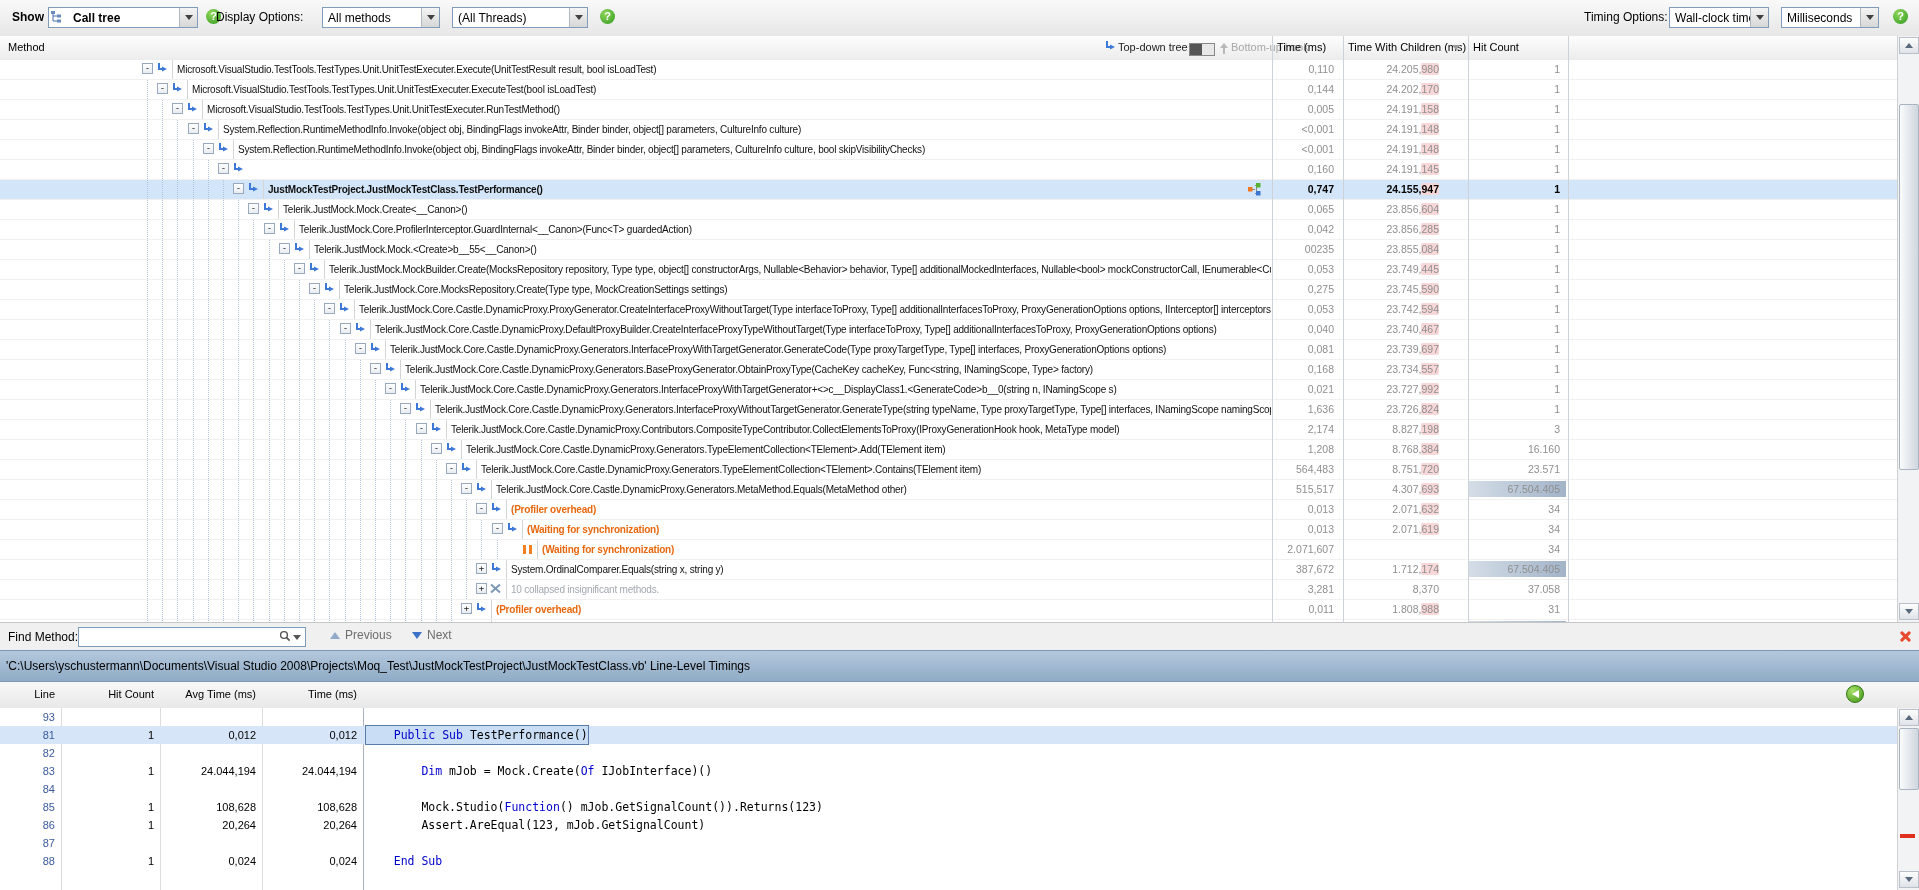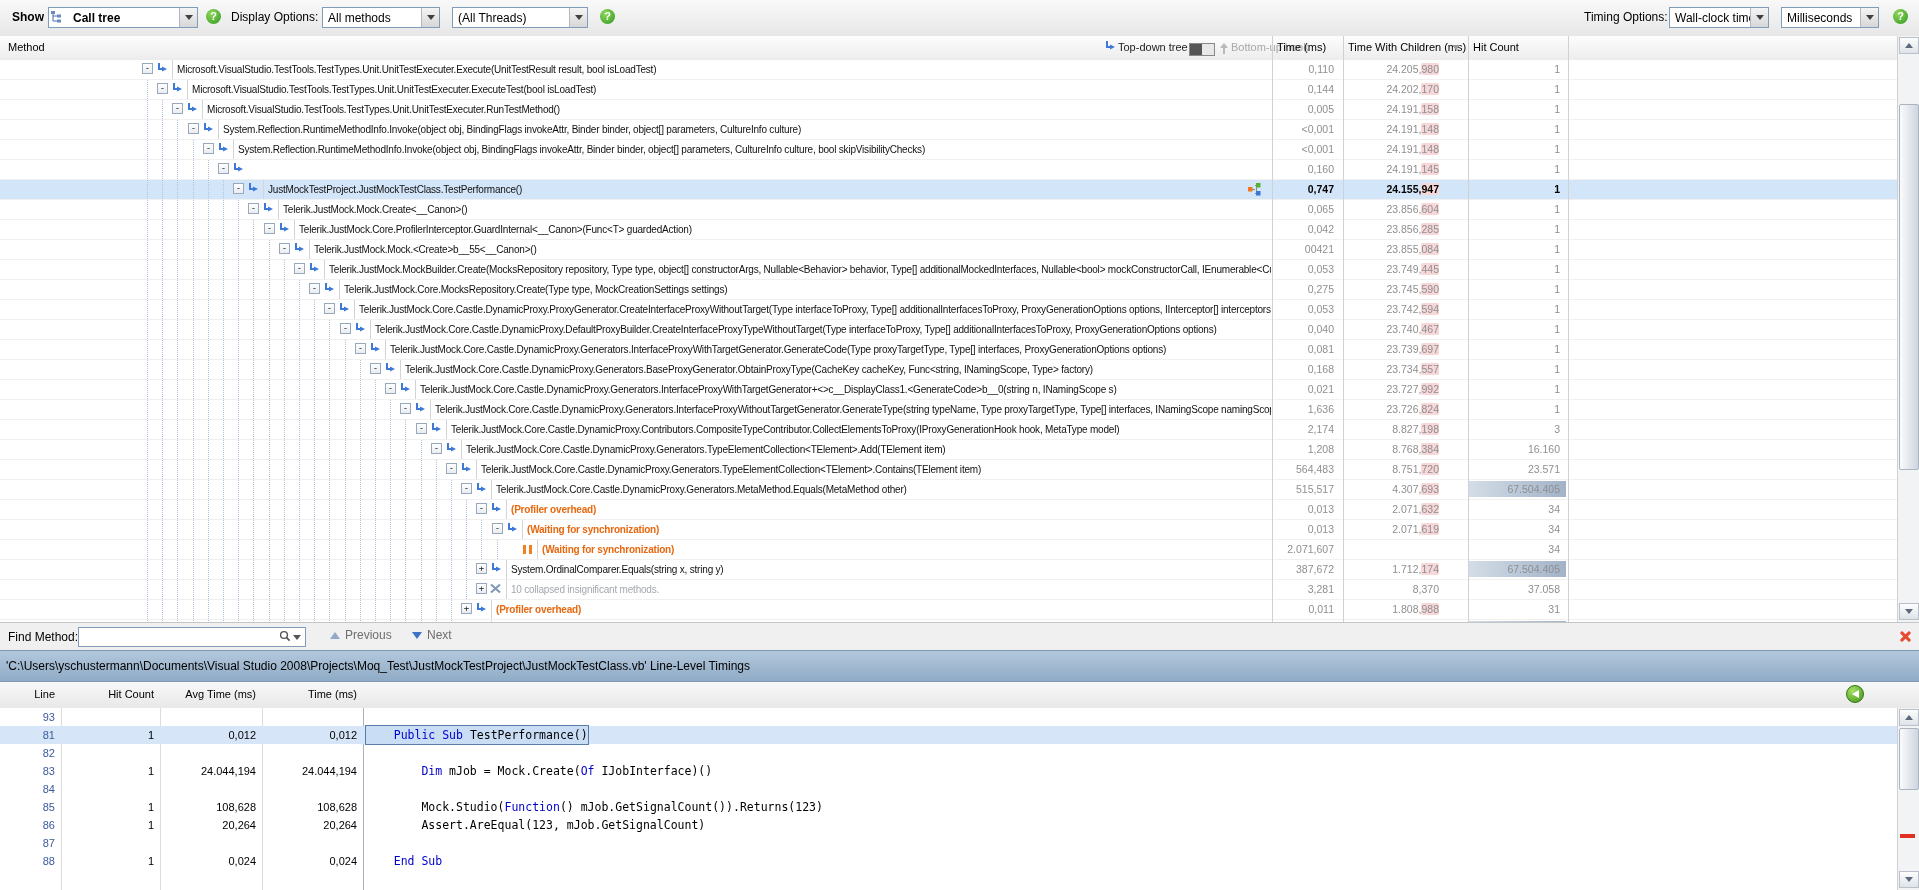--- a/index.html
+++ b/index.html
@@ -36,21 +36,21 @@
   .trow.sel{background:#d3e5f8}
   .gd{position:absolute;top:0;bottom:0;border-left:1px dotted #b2c3dc}
   .exp{position:absolute;top:3px;width:11px;height:11px;box-sizing:border-box;border:1px solid #99a8bb;
        background:linear-gradient(#fff,#e8ecf2);font:9px/9px "DejaVu Sans Mono",monospace;
        text-align:center;color:#222;cursor:default}
   .ric{position:absolute;top:3px;width:13px;height:13px}
   .pause{position:absolute;top:5px;width:3px;height:9px;border-left:3px solid #f08020;border-right:3px solid #f08020}
   .lbl{position:absolute;top:0;line-height:19px;font-size:10px;letter-spacing:-0.2px;
        white-space:nowrap;overflow:hidden;color:#101010;border-left:1px solid #d4d4d4;padding-left:4px}
   .lbl.o{color:#e8680f;font-weight:bold}
-  .lbl.b{font-weight:normal}
+  .lbl.b{font-weight:bold}
   .lbl.g{color:#a2a8b0;border-left-color:#d4d4d4}
   .num{position:absolute;top:0;line-height:19px;font-size:10.5px;color:#8f8f8f;text-align:right;z-index:1;white-space:nowrap}
   .t1{left:1274px;width:60px}.t2{left:1345px;width:94px}.t3{left:1472px;width:88px}
   .trow.sel .num{color:#000;font-weight:bold}
   .pink{background:#f7d7d7;border-radius:2px}
   .hbar{position:absolute;left:1469px;top:1px;width:97px;height:16px;z-index:0;
         background:linear-gradient(to right,#d4dde7,#a2b3c8)}
   .badge{position:absolute;top:3px}
   .vline{position:absolute;top:36px;height:586px;border-left:1px solid #cdd2d9;z-index:4}
   
@@ -114,21 +114,21 @@
           <rect x="6" y="3.5" width="4" height="3" fill="#6b8cc0"></rect>
           <rect x="6" y="8.5" width="4" height="3" fill="#6b8cc0"></rect>
         </svg>
     </span>
     <span class="ctext bold">Call tree</span>
     <span class="dd">
         <span class="tri-d"></span>
       </span>
   </div>
   <span class="help" style="left:206px">?</span>
-  <span class="tlabel" style="left:231px">Display Options:</span>
+  <span class="tlabel" style="left:216px">Display Options:</span>
   <div class="combo" style="left:322px;width:118px">
     <span class="ctext">All methods</span>
     <span class="dd">
         <span class="tri-d"></span>
       </span>
   </div>
   <div class="combo" style="left:452px;width:136px">
     <span class="ctext">(All Threads)</span>
     <span class="dd">
         <span class="tri-d"></span>
@@ -323,21 +323,21 @@
       <span class="gd" style="left: 223px;"></span>
       <span class="gd" style="left: 238px;"></span>
       <span class="gd" style="left: 253px;"></span>
       <span class="gd" style="left: 269px;"></span>
       <span class="exp" style="left: 279px;">-</span>
       <span class="ric" style="left: 293px;"><svg width="12" height="12">
           <path d="M3 0v6h4" stroke="#3f79d8" stroke-width="2" fill="none"></path>
           <path d="M6 3.5l5 2.5-5 2.5z" fill="#3f79d8"></path>
         </svg></span>
       <span class="lbl n" style="left: 309px; max-width: 957px;">Telerik.JustMock.Mock.&lt;Create&gt;b__55&lt;__Canon&gt;()</span>
-      <span class="num t1">00421</span>
+      <span class="num t1">00235</span>
       <span class="num t2">23.855,<span class="pink">084</span></span>
       <span class="num t3">1</span>
     </div>
     <div class="trow">
       <span class="gd" style="left: 147px;"></span>
       <span class="gd" style="left: 162px;"></span>
       <span class="gd" style="left: 177px;"></span>
       <span class="gd" style="left: 193px;"></span>
       <span class="gd" style="left: 208px;"></span>
       <span class="gd" style="left: 223px;"></span>

